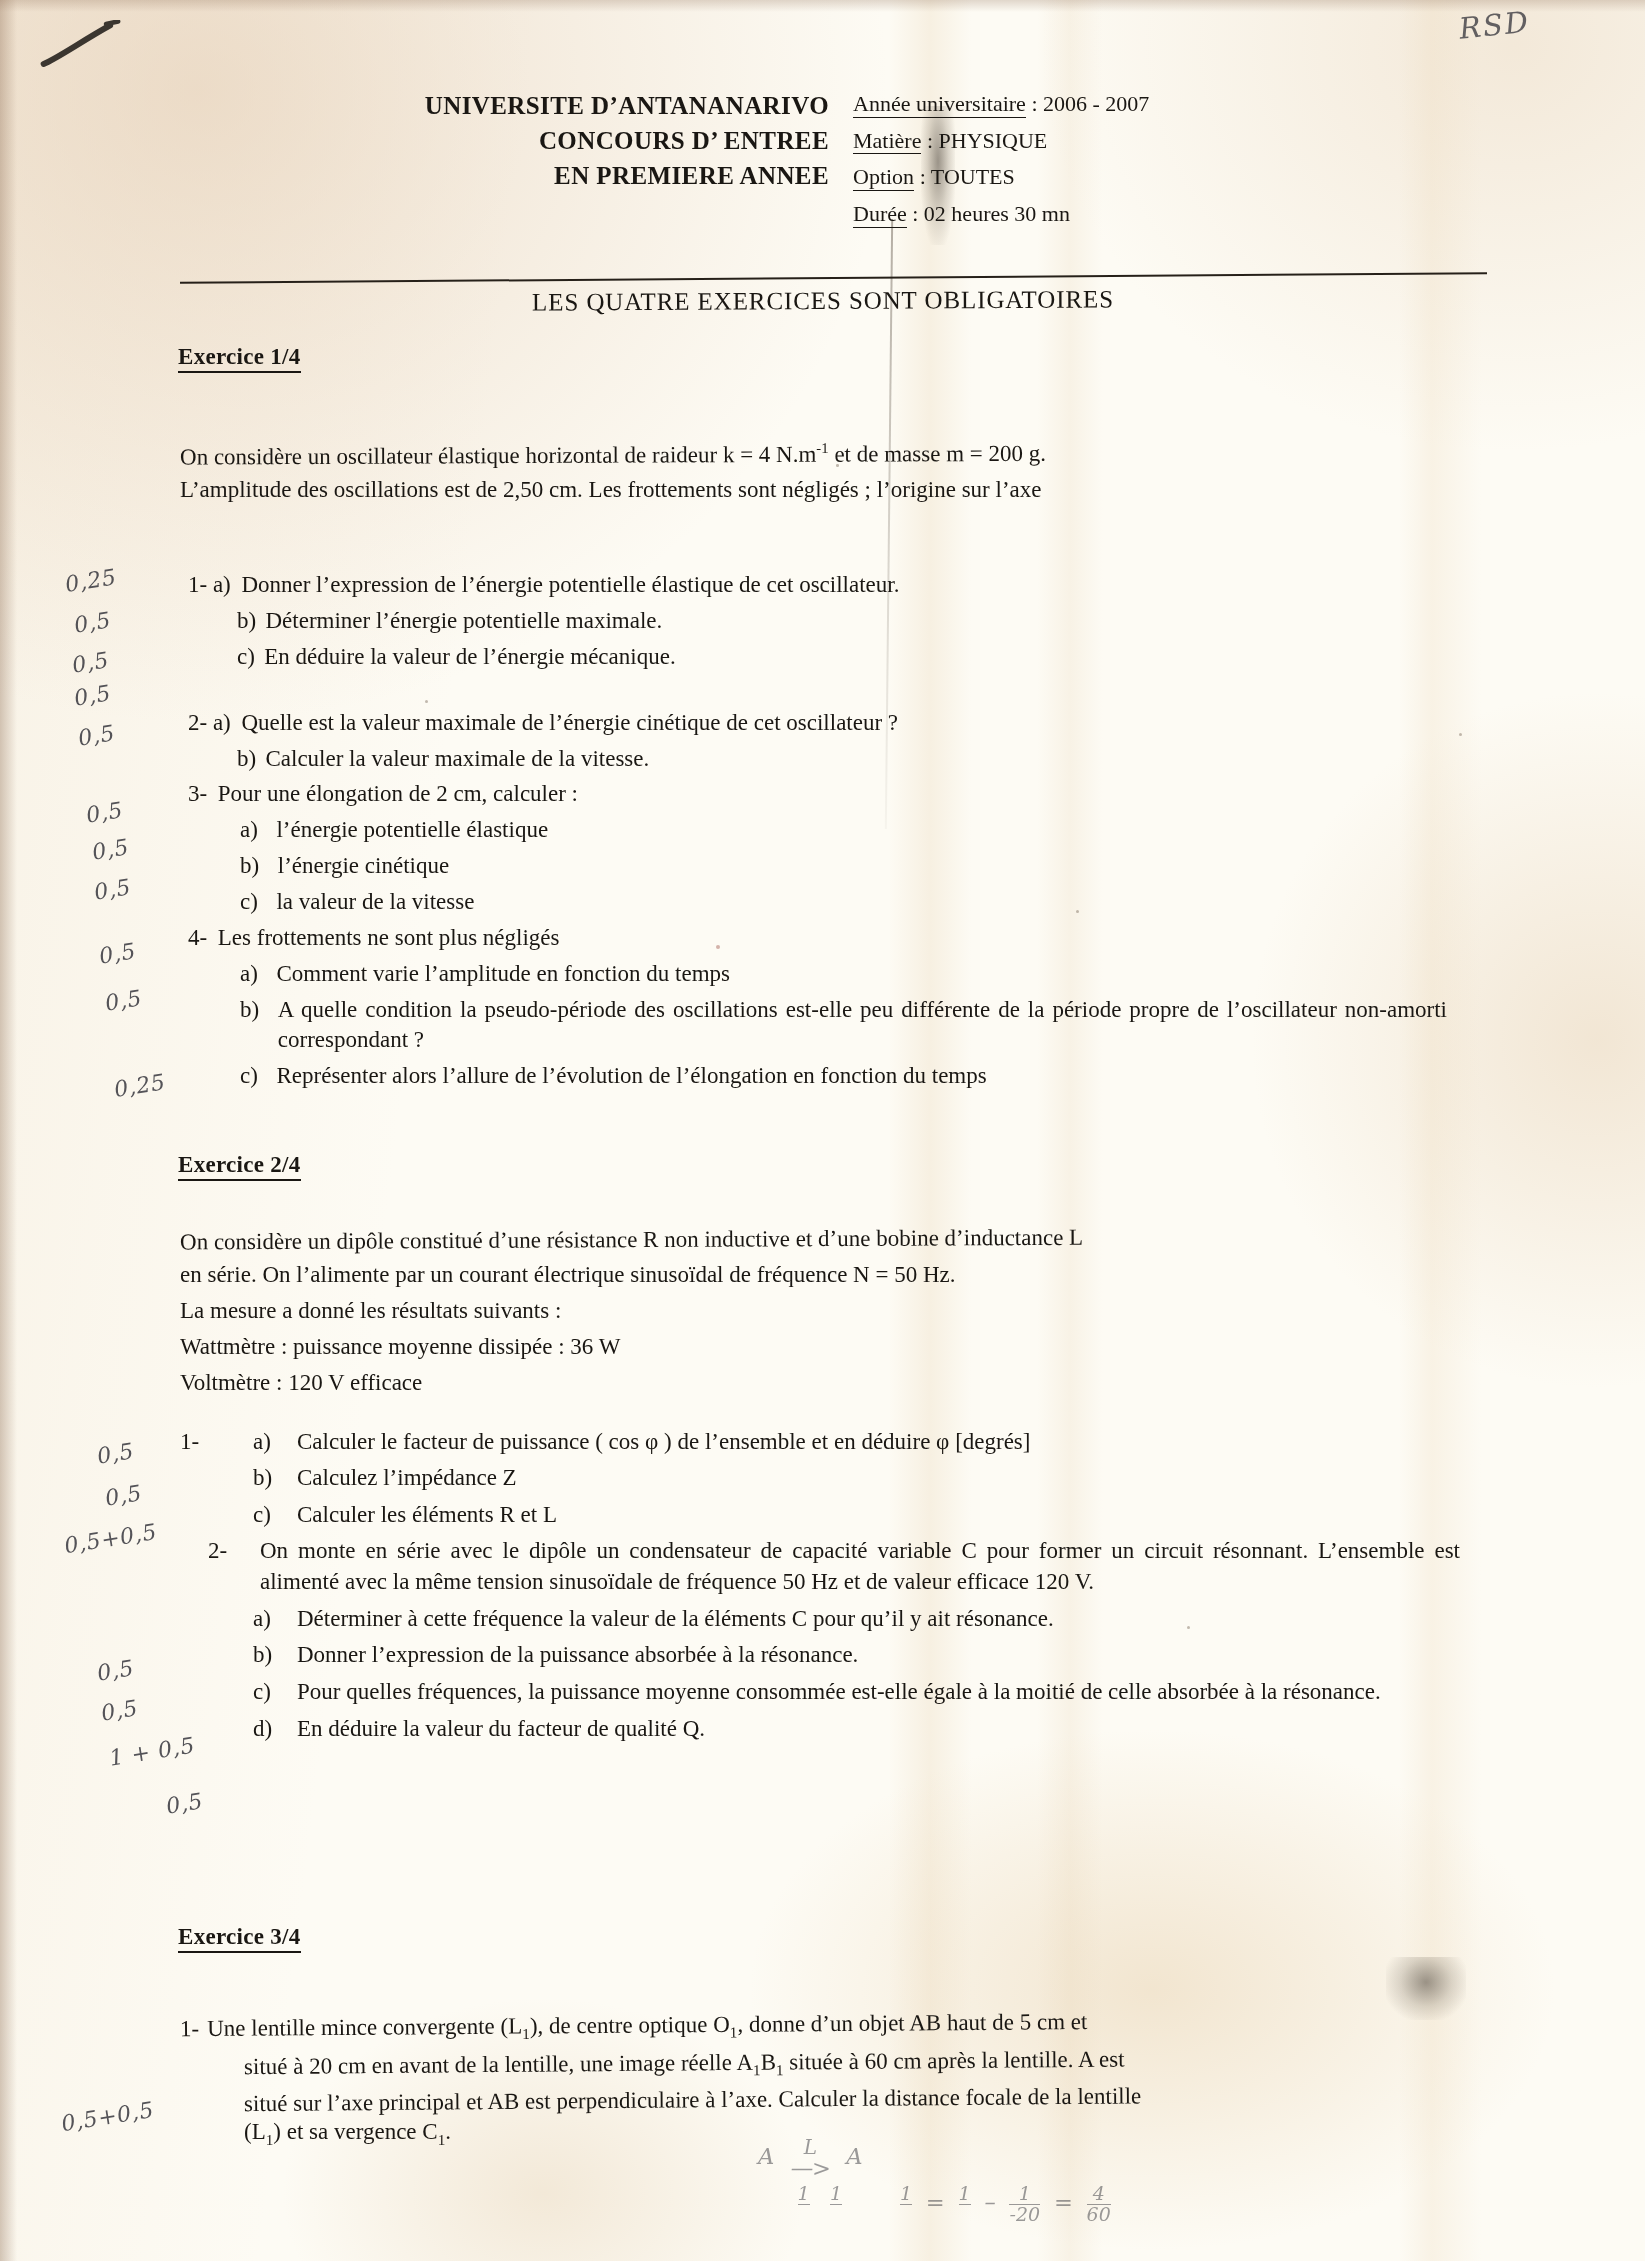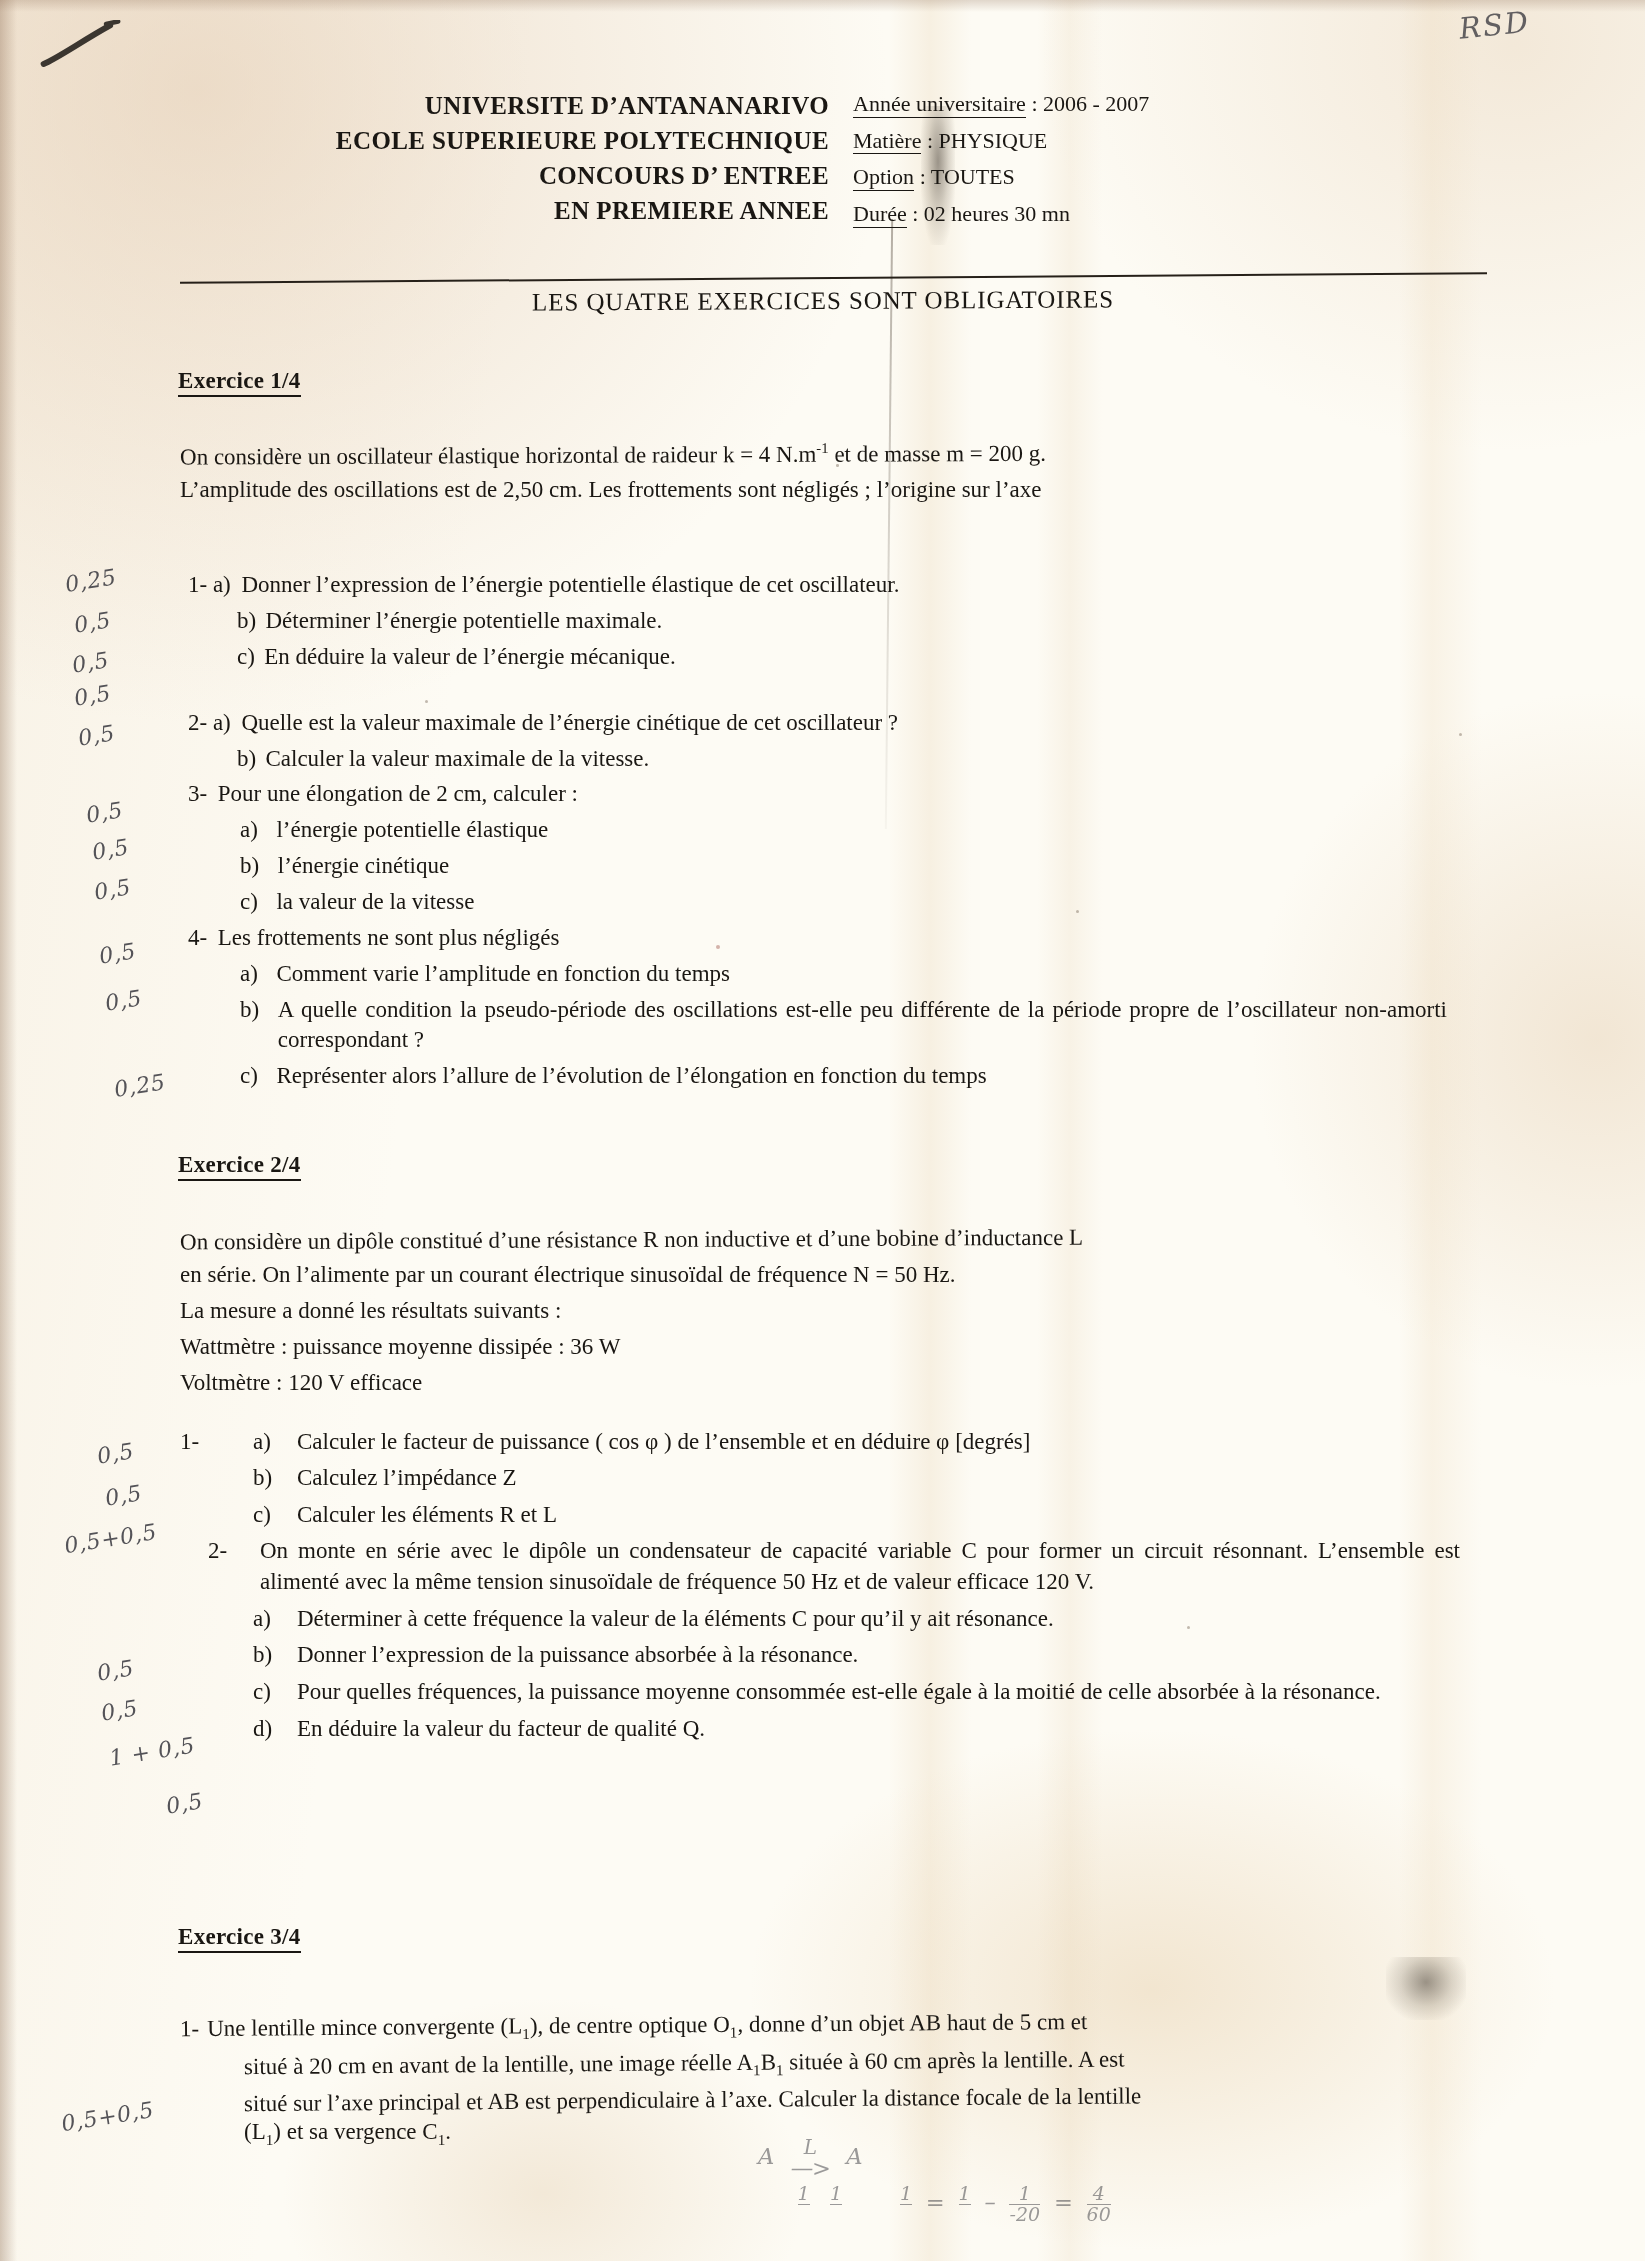--- a/index.html
+++ b/index.html
@@ -215,21 +215,20 @@
   <div class="spot" style="left:1459px; top:733px; width:3.3px; height:3.3px;"></div>
   <div class="spot" style="left:345px; top:1519px; width:2.7px; height:2.7px;"></div>
   <div class="spot" style="left:1187px; top:1626px; width:3.3px; height:3.3px;"></div>
   <div class="spot" style="left:836px; top:464px; width:2.7px; height:2.7px;"></div>
 
   <div class="content">
 
     <div class="header">
       <div class="header-left">
         <div>UNIVERSITE  D’ANTANANARIVO</div>
-        <div>ECOLE SUPERIEURE POLYTECHNIQUE</div>
         <div>CONCOURS D’ ENTREE</div>
         <div>EN PREMIERE  ANNEE</div>
       </div>
       <div class="header-right">
         <div class="row">
           <span class="ul">Année universitaire</span>
           <span>: 2006 - 2007</span>
         </div>
         <div class="row">
           <span class="ul">Matière</span>
@@ -242,21 +241,21 @@
         <div class="row">
           <span class="ul">Durée</span>
           <span>: 02 heures 30 mn</span>
         </div>
       </div>
     </div>
 
     <div class="hrule"></div>
     <div class="banner">LES  QUATRE EXERCICES  SONT  OBLIGATOIRES</div>
 
-    <div class="block" style="top:368px; left:178px; width:1313px;">
+    <div class="block" style="top:344px; left:178px; width:1313px;">
       <div class="ex-title">Exercice 1/4</div>
     </div>
 
     <div class="block" style="top:439px; left:180px; width:1307px; font-size:23px;">
       <div class="para" style="transform:rotate(-0.25deg);">
         <span>On considère un oscillateur élastique horizontal de raideur  k = 4 N.m</span><sup>-1</sup><span> et de masse m = 200 g.</span>
       </div>
       <div class="para" style="margin-top:6px;">L’amplitude des oscillations est de 2,50 cm. Les frottements sont négligés ; l’origine sur l’axe</div>
     </div>
 

